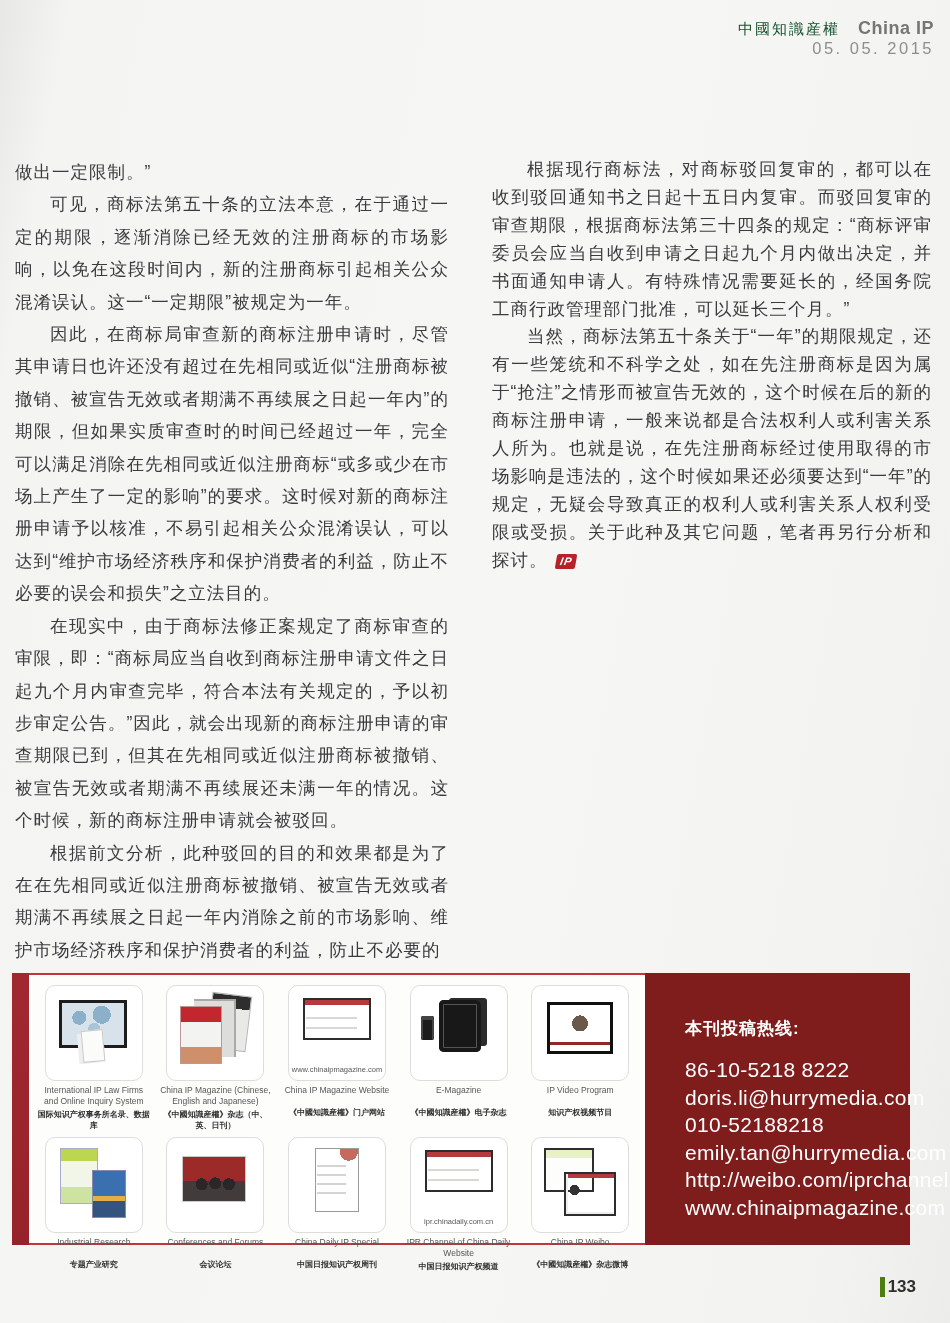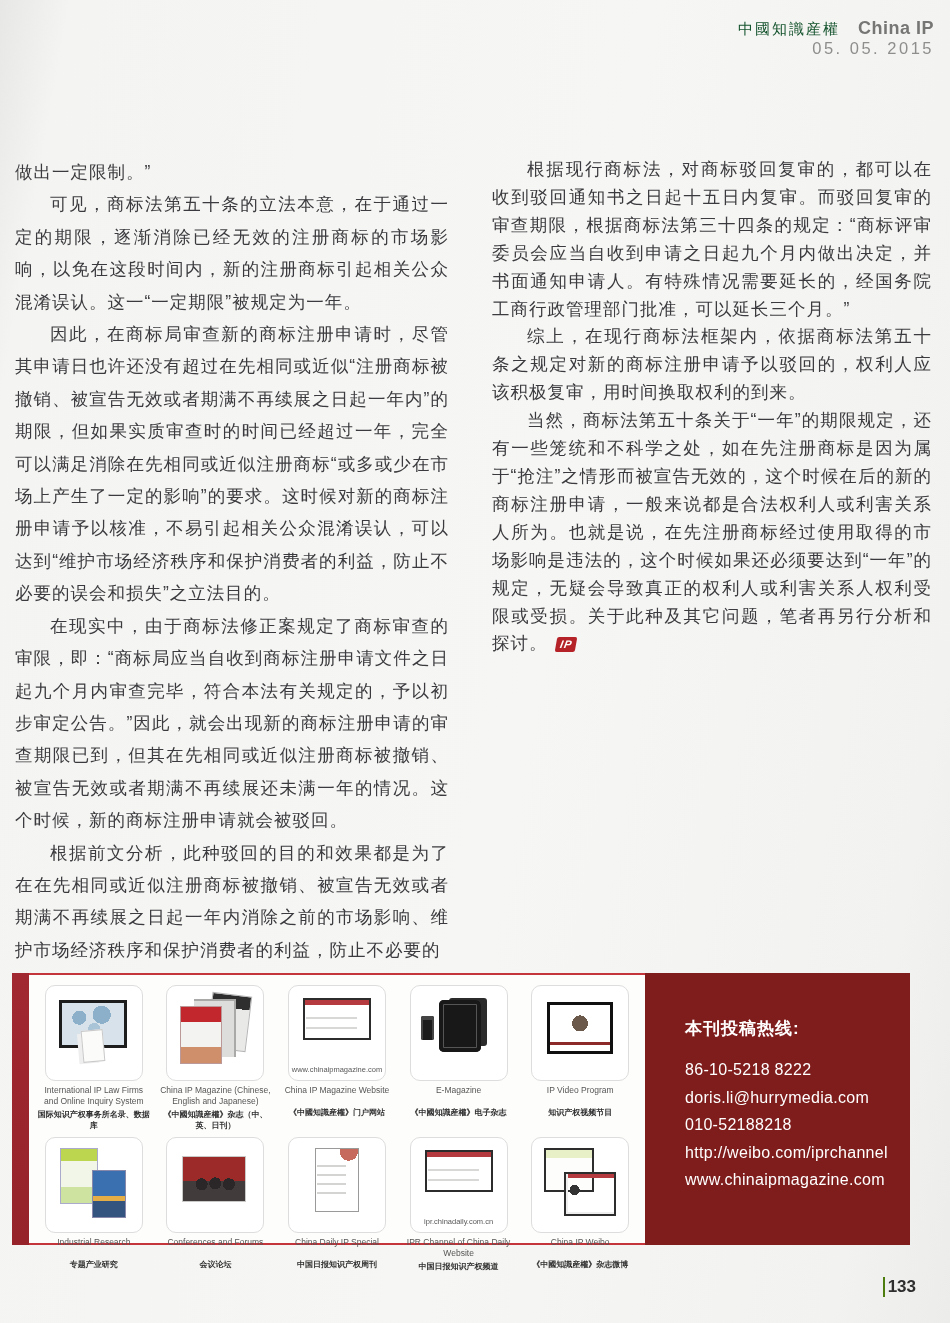--- a/index.html
+++ b/index.html
@@ -77,24 +77,24 @@
     background-position:0 0,12% 35%;background-repeat:no-repeat;}
   .t-weibo::before{content:"";position:absolute;left:2px;top:2px;width:46px;height:40px;border:2px solid #2d2d2d;
     background:linear-gradient(180deg,#e8f0c8 0 8px,#fdfdfb 8px);}
   .t-weibo::after{content:"";position:absolute;right:2px;bottom:4px;width:48px;height:40px;border:2px solid #2d2d2d;
     background:linear-gradient(180deg,#f3f3f1 0 7px,#fff 7px);box-shadow:inset 6px -6px 0 -4px #eee;
     background-image:radial-gradient(circle at 18% 40%,#333 0 5px,transparent 5px),
     linear-gradient(180deg,#b43a40 0 4px,transparent 4px);}
   
   .hotline{width:265px;background:#7f1d1d;color:#fff;box-sizing:border-box;padding:44px 10px 0 40px;}
   .hotline h3{margin:0 0 16px;font-size:17px;letter-spacing:1px;}
-  .hl-line{font-size:16px;line-height:27.5px;letter-spacing:0.3px;}
+  .hl-line{font-size:21px;line-height:27.5px;letter-spacing:0.3px;}
   
   .pageno{position:absolute;right:34px;top:1277px;font-size:17px;font-weight:bold;color:#2e2e2e;
-    border-left:2px solid #4d7c0f;padding-left:3px;line-height:20px;}
+    border-left:5px solid #4d7c0f;padding-left:3px;line-height:20px;}
 </style>
 </head>
 <body>
 
 <div class="page">
 
   <header class="masthead">
     <div>
       <span class="brand-zh">中國知識産權</span><span class="brand-en">China IP</span>
     </div>
@@ -104,21 +104,20 @@
   <section class="col col-left">
     <p class="no-indent">做出一定限制。”</p>
     <p>可见，商标法第五十条的立法本意，在于通过一定的期限，逐渐消除已经无效的注册商标的市场影响，以免在这段时间内，新的注册商标引起相关公众混淆误认。这一“一定期限”被规定为一年。</p>
     <p>因此，在商标局审查新的商标注册申请时，尽管其申请日也许还没有超过在先相同或近似“注册商标被撤销、被宣告无效或者期满不再续展之日起一年内”的期限，但如果实质审查时的时间已经超过一年，完全可以满足消除在先相同或近似注册商标“或多或少在市场上产生了一定的影响”的要求。这时候对新的商标注册申请予以核准，不易引起相关公众混淆误认，可以达到“维护市场经济秩序和保护消费者的利益，防止不必要的误会和损失”之立法目的。</p>
     <p>在现实中，由于商标法修正案规定了商标审查的审限，即：“商标局应当自收到商标注册申请文件之日起九个月内审查完毕，符合本法有关规定的，予以初步审定公告。”因此，就会出现新的商标注册申请的审查期限已到，但其在先相同或近似注册商标被撤销、被宣告无效或者期满不再续展还未满一年的情况。这个时候，新的商标注册申请就会被驳回。</p>
     <p>根据前文分析，此种驳回的目的和效果都是为了在在先相同或近似注册商标被撤销、被宣告无效或者期满不再续展之日起一年内消除之前的市场影响、维护市场经济秩序和保护消费者的利益，防止不必要的</p>
   </section>
 
   <section class="col col-right">
     <p>根据现行商标法，对商标驳回复审的，都可以在收到驳回通知书之日起十五日内复审。而驳回复审的审查期限，根据商标法第三十四条的规定：“商标评审委员会应当自收到申请之日起九个月内做出决定，并书面通知申请人。有特殊情况需要延长的，经国务院工商行政管理部门批准，可以延长三个月。”</p>
-    <p>综上，在现行商标法框架内，依据商标法第五十条之规定对新的商标注册申请予以驳回的，权利人应该积极复审，用时间换取权利的到来。</p>
     <p><span>当然，商标法第五十条关于“一年”的期限规定，还有一些笼统和不科学之处，如在先注册商标是因为属于“抢注”之情形而被宣告无效的，这个时候在后的新的商标注册申请，一般来说都是合法权利人或利害关系人所为。也就是说，在先注册商标经过使用取得的市场影响是违法的，这个时候如果还必须要达到“一年”的规定，无疑会导致真正的权利人或利害关系人权利受限或受损。关于此种及其它问题，笔者再另行分析和探讨。</span><span class="ip-mark">IP</span></p>
   </section>
 
   <section class="ad-band">
     <div class="spine"></div>
 
     <div class="ad-white">
       <div class="ad-grid">
 
         <div class="ad-item">
@@ -204,20 +203,21 @@
         </div>
 
       </div>
     </div>
 
     <aside class="hotline">
       <h3>本刊投稿热线:</h3>
       <div class="hl-line">86-10-5218 8222</div>
       <div class="hl-line">doris.li@hurrymedia.com</div>
       <div class="hl-line">010-52188218</div>
+      <div class="hl-line">emily.tan@hurrymedia.com</div>
       <div class="hl-line">http://weibo.com/iprchannel</div>
       <div class="hl-line">www.chinaipmagazine.com</div>
     </aside>
   </section>
 
   <footer class="pageno">133</footer>
 
 </div>
 
 </body></html>

